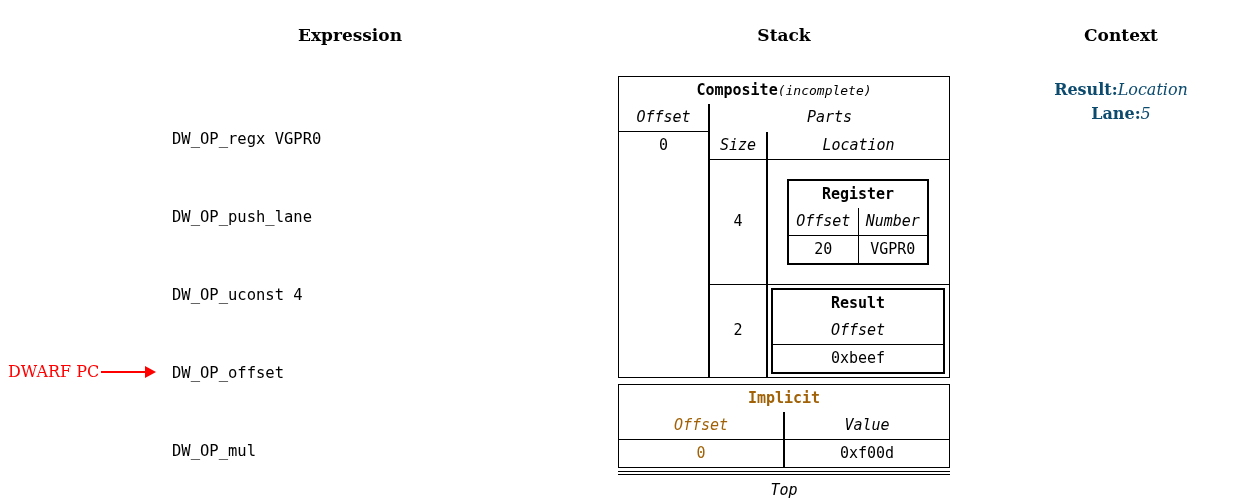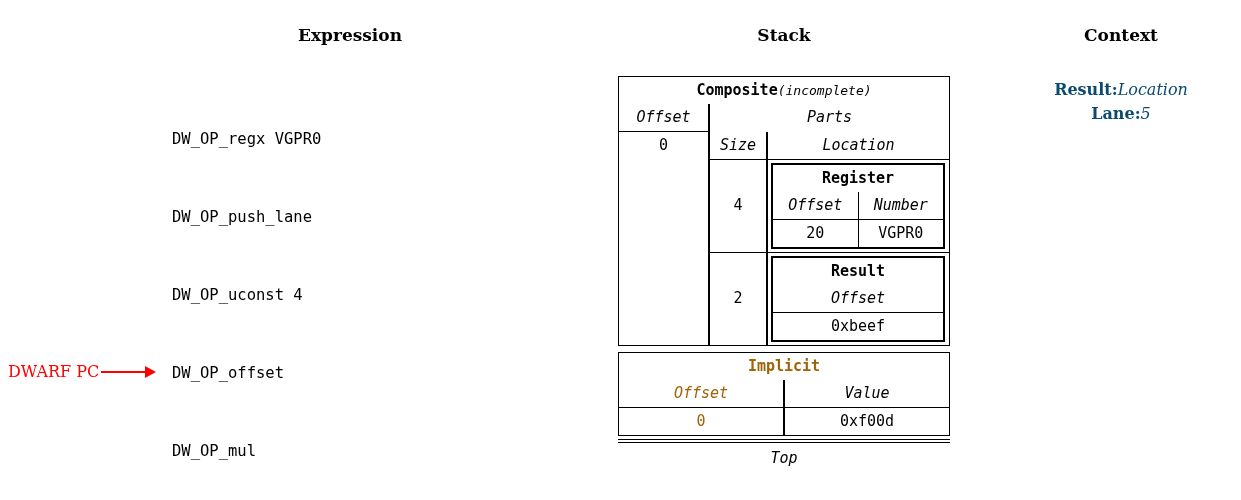--- a/index.html
+++ b/index.html
@@ -219,21 +219,21 @@
       </tr>
 
       <tr>
         <td rowspan="3" style="vertical-align:top;border-right:2px solid #000">0</td>
         <td class="cell-ital">Size</td>
         <td class="cell-ital" style="border-left:2px solid #000">Location</td>
       </tr>
 
       <tr>
         <td class="bd-b" style="border-top:1.5px solid #000">4</td>
-        <td class="bd-b" style="border-left:2px solid #000;border-top:1.5px solid #000;padding:0">
+        <td class="bd-b" style="border-left:2px solid #000;border-top:1.5px solid #000;padding:16px">
           <div class="loc-box">
             <table>
               <colgroup>
                     <col style="width:50%">
                     <col style="width:50%">
                   </colgroup>
               <tbody>
                     <tr>
                 <td colspan="2" class="loc-title">Register</td>
               </tr>

